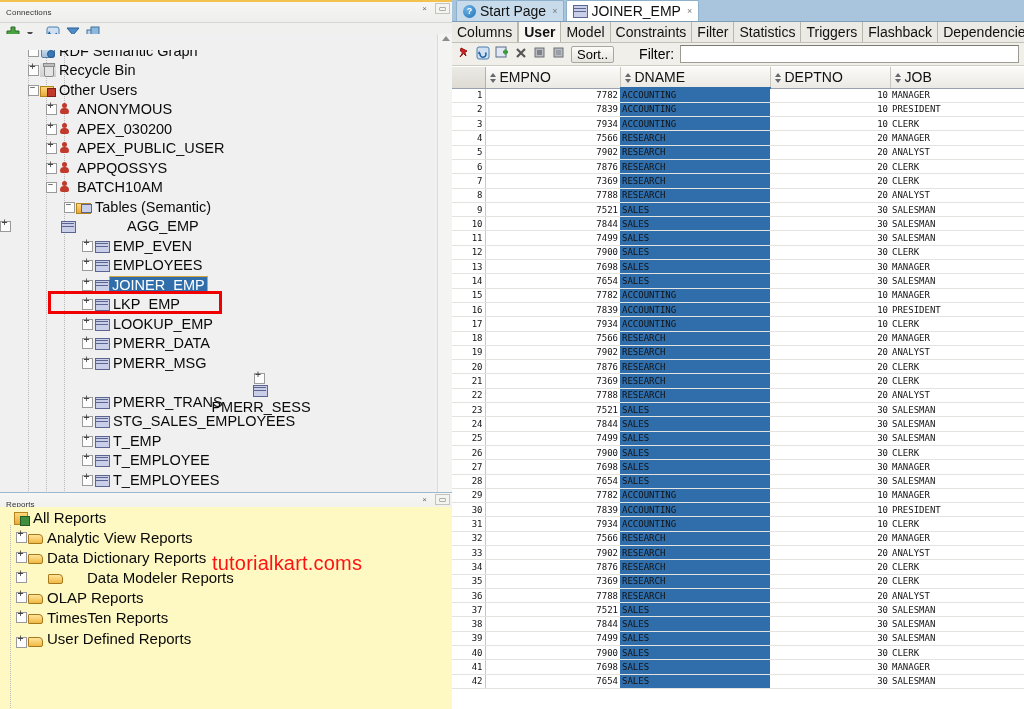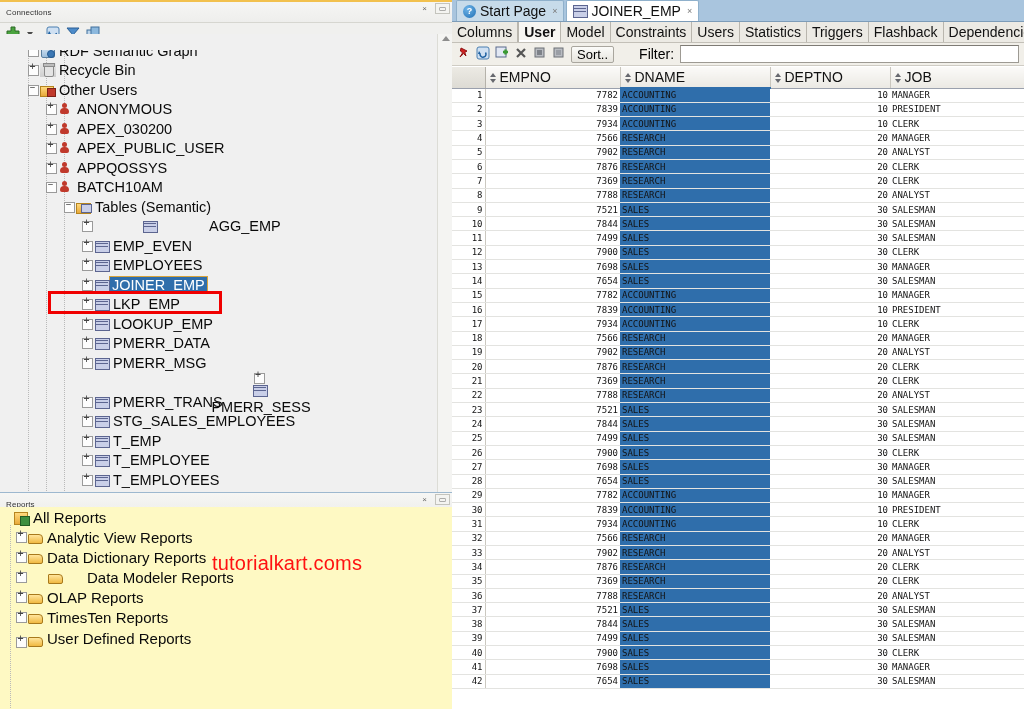--- a/index.html
+++ b/index.html
@@ -428,21 +428,21 @@
             <div class="tree-row" style="padding-left: 46px; height: 19.5px; font-size: 14.5px;">
               <span class="twisty minus"></span>
               <span class="node-ico ico-user"></span>
               <span class="tree-label">BATCH10AM</span>
             </div>
             <div class="tree-row" style="padding-left: 64px; height: 19.5px; font-size: 14.5px;">
               <span class="twisty minus"></span>
               <span class="node-ico ico-tablefolder"></span>
               <span class="tree-label">Tables (Semantic)</span>
             </div>
-            <div class="tree-row" style="padding-left: 82px; height: 19.5px; font-size: 14.5px; gap: 48px;">
+            <div class="tree-row" style="height: 19.5px; font-size: 14.5px; gap: 48px;">
               <span class="twisty plus"></span>
               <span class="node-ico ico-table"></span>
               <span class="tree-label">AGG_EMP</span>
             </div>
             <div class="tree-row" style="padding-left: 82px; height: 19.5px; font-size: 14.5px;">
               <span class="twisty plus"></span>
               <span class="node-ico ico-table"></span>
               <span class="tree-label">EMP_EVEN</span>
             </div>
             <div class="tree-row" style="padding-left: 82px; height: 19.5px; font-size: 14.5px;">
@@ -585,21 +585,21 @@
           <span>JOINER_EMP</span>
           <span class="x">×</span>
         </div>
       </div>
 
     <div id="detail-tabs">
         <div class="dtab">Columns</div>
         <div class="dtab active">User</div>
         <div class="dtab">Model</div>
         <div class="dtab">Constraints</div>
-        <div class="dtab">Users</div>
+        <div class="dtab">Filter</div>
         <div class="dtab">Statistics</div>
         <div class="dtab">Triggers</div>
         <div class="dtab">Flashback</div>
         <div class="dtab">Dependencies</div>
       </div>
 
     <div id="data-toolbar">
       <span class="tool-ico">
         <svg width="14" height="14" viewBox="0 0 14 14">
           <path d="M4 2l6 3-2.2 1.4L9 10 6.6 7.6 3 11l2.6-4.2L3.4 5z" fill="#cf2222" stroke="#8e1515"></path>

